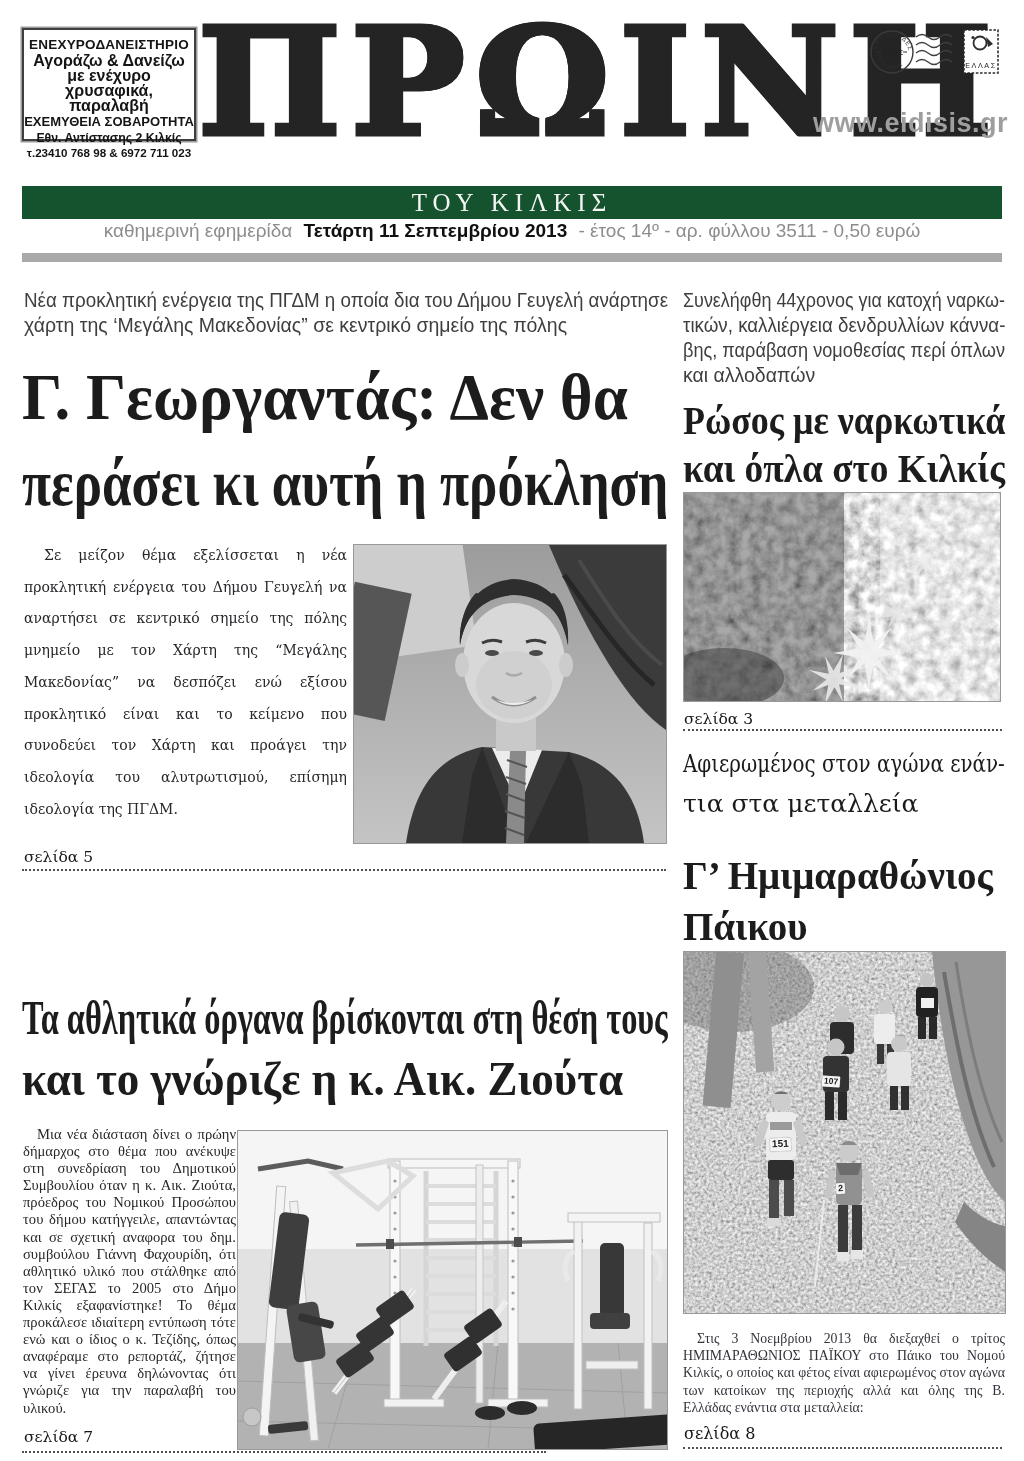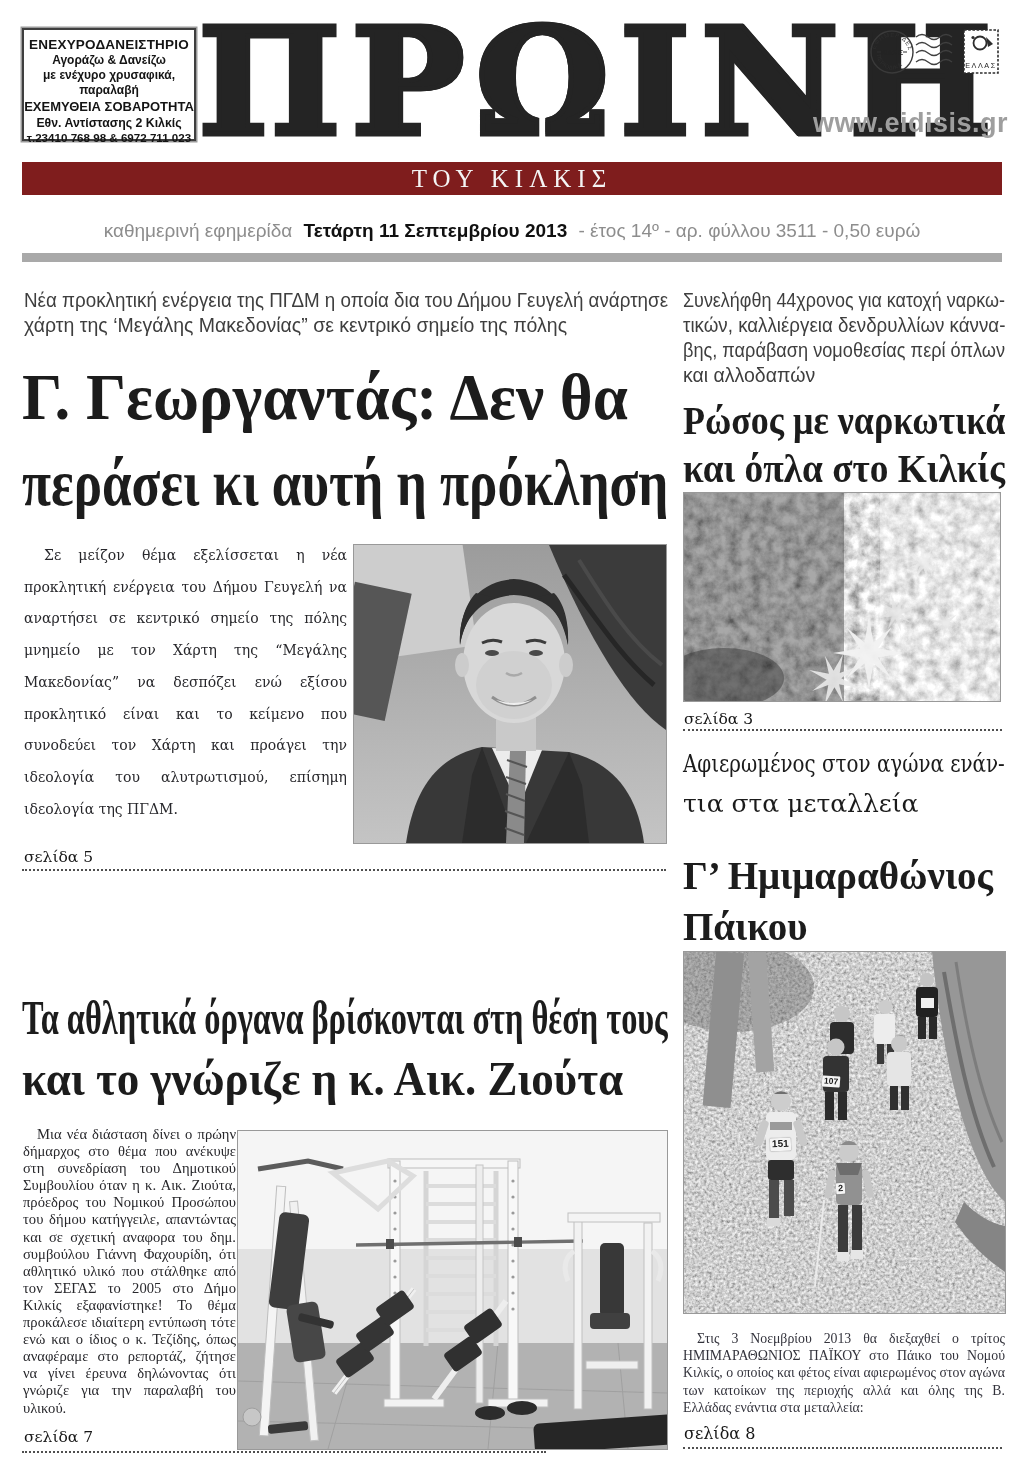--- a/index.html
+++ b/index.html
@@ -11,38 +11,38 @@
   .abs { position:absolute; }
 
   
   #ad-box {
     left:22px; top:28px; width:174px; height:113px;
     border:2.5px solid #3f3f3f; box-shadow:0 0 0 1.5px #9a9a9a;
     text-align:center; padding-top:6px; box-sizing:border-box;
     font-weight:bold; color:#141414;
   }
   .ad-t1 { font-size:13.5px; line-height:17px; letter-spacing:.2px; }
-  .ad-t2 { font-size:12px;  line-height:15px; }
+  .ad-t2 { font-size:16px;  line-height:15px; }
   .ad-t3 { font-size:13px;  line-height:17px; }
   .ad-t4 { font-size:12.3px;line-height:16px; }
   .ad-t5 { font-size:11.6px;line-height:14px; }
 
   #title-wrap { left:198px; top:4px; width:804px; height:162px; overflow:visible; }
   .masthead-line {
     display:block; width:max-content; white-space:nowrap;
     font-family:"DejaVu Serif", serif; font-weight:bold;
     font-size:148px; line-height:156px; letter-spacing:10px; color:#242424;
     -webkit-text-stroke:5px #242424;
     text-shadow:2px 0 #242424,-2px 0 #242424,0 2px #242424,0 -2px #242424,
                 2px 2px #242424,-2px -2px #242424,2px -2px #242424,-2px 2px #242424;
   }
   #stamp-group { left:868px; top:24px; width:134px; height:56px; }
   #website { right:16px; top:108px; font-size:27px; font-weight:bold; color:#9e9e9e; letter-spacing:.5px; }
   #subtitle-bar {
-    left:22px; top:162px; width:980px; height:33px; background:#7f1d1d;
+    left:22px; top:186px; width:980px; height:33px; background:#14532d;
     text-align:center; line-height:33px;
   }
   #subtitle-bar span {
     color:#f4f4f4; font-family:"Liberation Serif", serif;
     font-size:25px; letter-spacing:6px;
   }
   #dateline { left:0; top:220px; width:1024px; text-align:center; font-size:19px; }
   #dateline .dl-gray { color:#8d8d8d; }
   #dateline .dl-date { color:#101010; font-weight:bold; margin:0 6px; }
   #gray-bar { left:22px; top:253px; width:980px; height:9px; background:#a9a9a9; }

